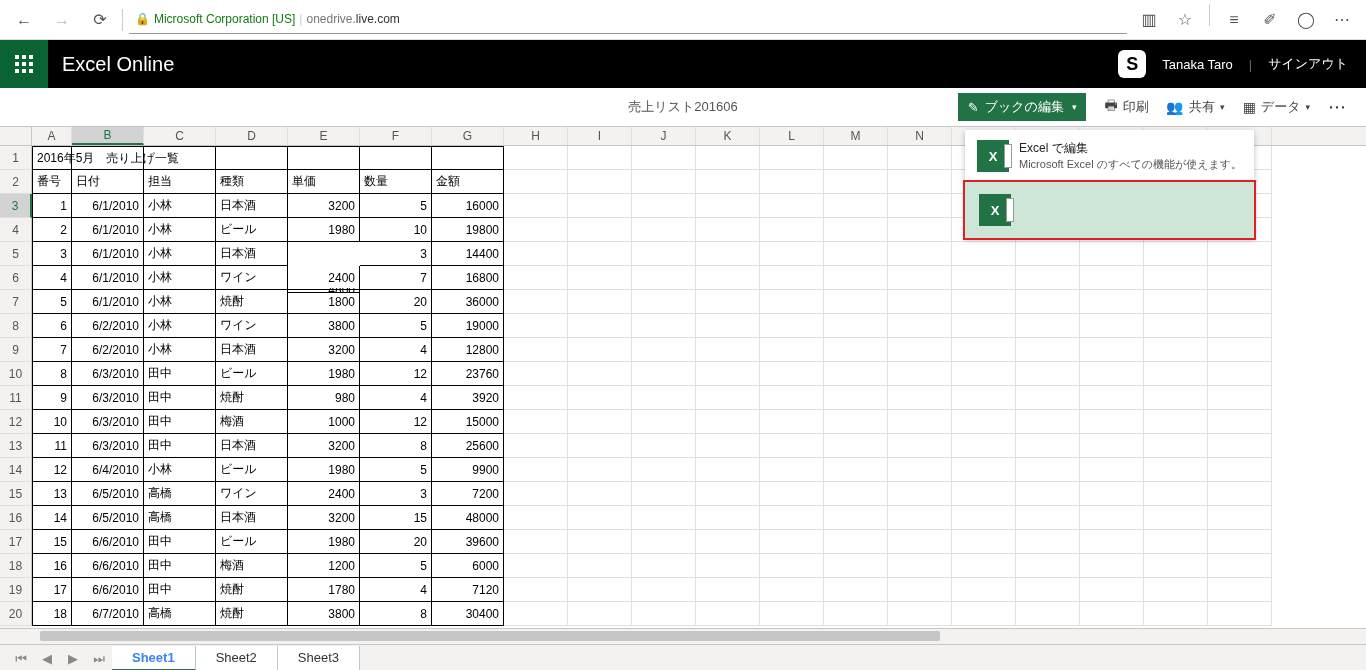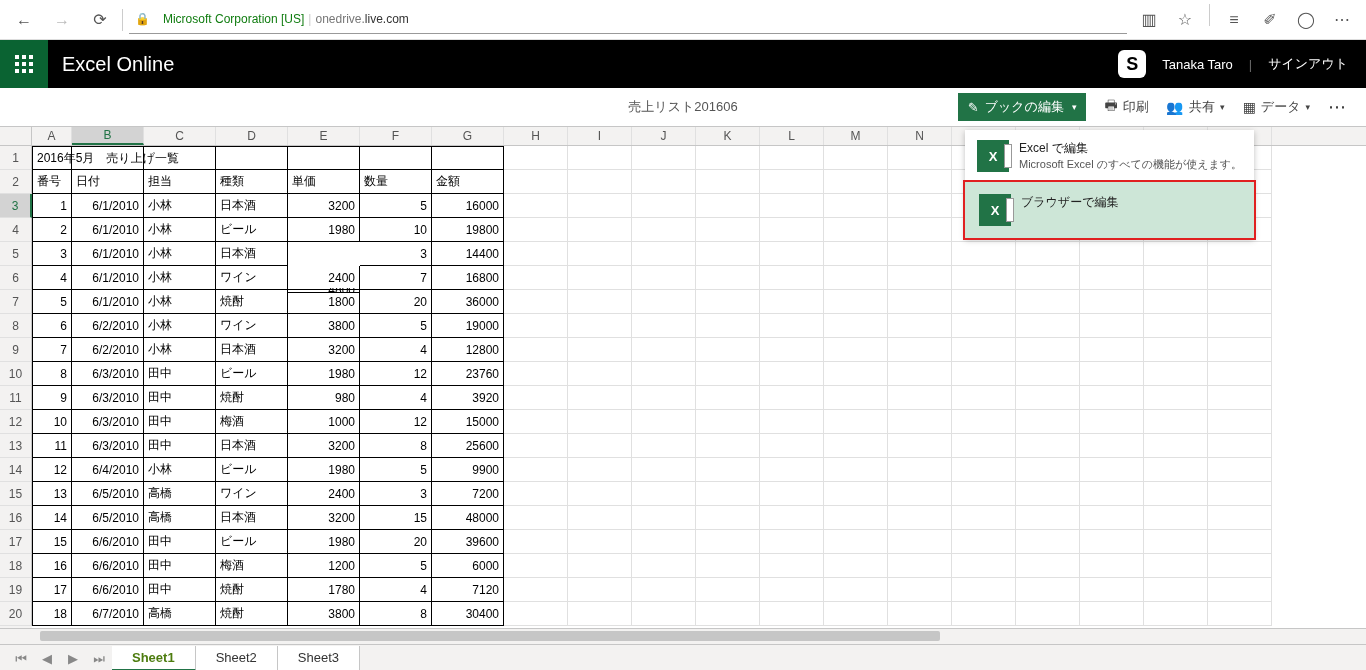--- a/index.html
+++ b/index.html
@@ -4,21 +4,21 @@
 <style>
 * { margin: 0; padding: 0; box-sizing: border-box; font-family: "Segoe UI", Meiryo, sans-serif; }
 body { background: #fff; overflow: hidden; width: 1366px; height: 670px; }
 
 
 .browser-bar { height: 40px; display: flex; align-items: center; padding: 0 8px; border-bottom: 1px solid #ddd; gap: 6px; }
 .bicon { width: 32px; height: 32px; display: flex; align-items: center; justify-content: center; color: #555; font-size: 16px; cursor: pointer; }
 .bicon.disabled { color: #bbb; }
 .url-wrap { flex: 1; display: flex; align-items: center; height: 28px; border-bottom: 1px solid #999; padding: 0 6px; font-size: 12px; color: #555; overflow: hidden; white-space: nowrap; }
 .lock { color: #107c10; margin-right: 4px; }
-.org { color: #107c10; font-weight: 500; margin-left: 9px; }
+.org { color: #107c10; font-weight: 500; }
 .url-rest { color: #777; }
 .bicons-right { display: flex; gap: 4px; }
 
 
 .app-header { height: 48px; background: #000; color: #fff; display: flex; align-items: center; }
 .waffle { width: 48px; height: 48px; background: #0a6332; display: flex; align-items: center; justify-content: center; }
 .waffle-grid { display: grid; grid-template-columns: repeat(3, 4px); grid-gap: 3px; }
 .waffle-grid span { width: 4px; height: 4px; background: #fff; }
 .app-title { font-size: 20px; font-weight: 200; padding: 0 14px; }
 .app-header-right { margin-left: auto; display: flex; align-items: center; gap: 16px; padding-right: 18px; font-size: 13px; }
@@ -63,21 +63,21 @@
 .cell { border-right: 1px solid #e0e0e0; border-bottom: 1px solid #e0e0e0; padding: 2px 4px; font-size: 12px; display: flex; align-items: center; overflow: hidden; white-space: nowrap; }
 .cell.b { border-right: 1px solid #000; border-bottom: 1px solid #000; }
 .cell.bt { border-top: 1px solid #000; }
 .cell.bl { border-left: 1px solid #000; }
 .cell.r { justify-content: flex-end; }
 
 
 .sheet-bar { height: 28px; display: flex; align-items: center; border-top: 1px solid #c6c6c6; padding-left: 8px; font-size: 13px; background: #f3f2f1; }
 .snav { width: 26px; display: flex; align-items: center; justify-content: center; color: #888; cursor: pointer; }
 .stab { padding: 4px 20px; border-right: 1px solid #c6c6c6; background: #fff; cursor: pointer; color: #333; }
-.stab.active { border-bottom: 2px solid #217346; color: #4d7c0f; font-weight: 600; background: #fff; }
+.stab.active { border-bottom: 2px solid #217346; color: #3b82f6; font-weight: 600; background: #fff; }
 
 .hscroll { height: 16px; border-top: 1px solid #c6c6c6; background: #f3f2f1; position: relative; }
 .hscroll-thumb { position: absolute; left: 40px; width: 900px; top: 2px; height: 10px; background: #c6c6c6; border-radius: 2px; }
 </style>
 </head>
 <body>
 
 <div class="browser-bar">
   <div class="bicon">←</div>
   <div class="bicon disabled">→</div>
@@ -153,21 +153,20 @@
   <div class="dd-item">
     <div class="excel-logo">X</div>
     <div class="dd-text">
       <div class="dd-title">Excel で編集</div>
       <div class="dd-desc">Microsoft Excel のすべての機能が使えます。</div>
     </div>
   </div>
   <div class="dd-item highlighted">
     <div class="excel-logo">X</div>
     <div class="dd-text">
-      <div class="dd-title">ブラウザーで編集</div>
     </div>
   </div>
 </div>
 
 <div class="col-headers">
   <div class="rowh-spacer"></div>
   <div id="colh-row" style="display:flex">
       <div class="colh" style="width: 40px;">A</div>
       <div class="colh sel" style="width: 72px;">B</div>
       <div class="colh" style="width: 72px;">C</div>

